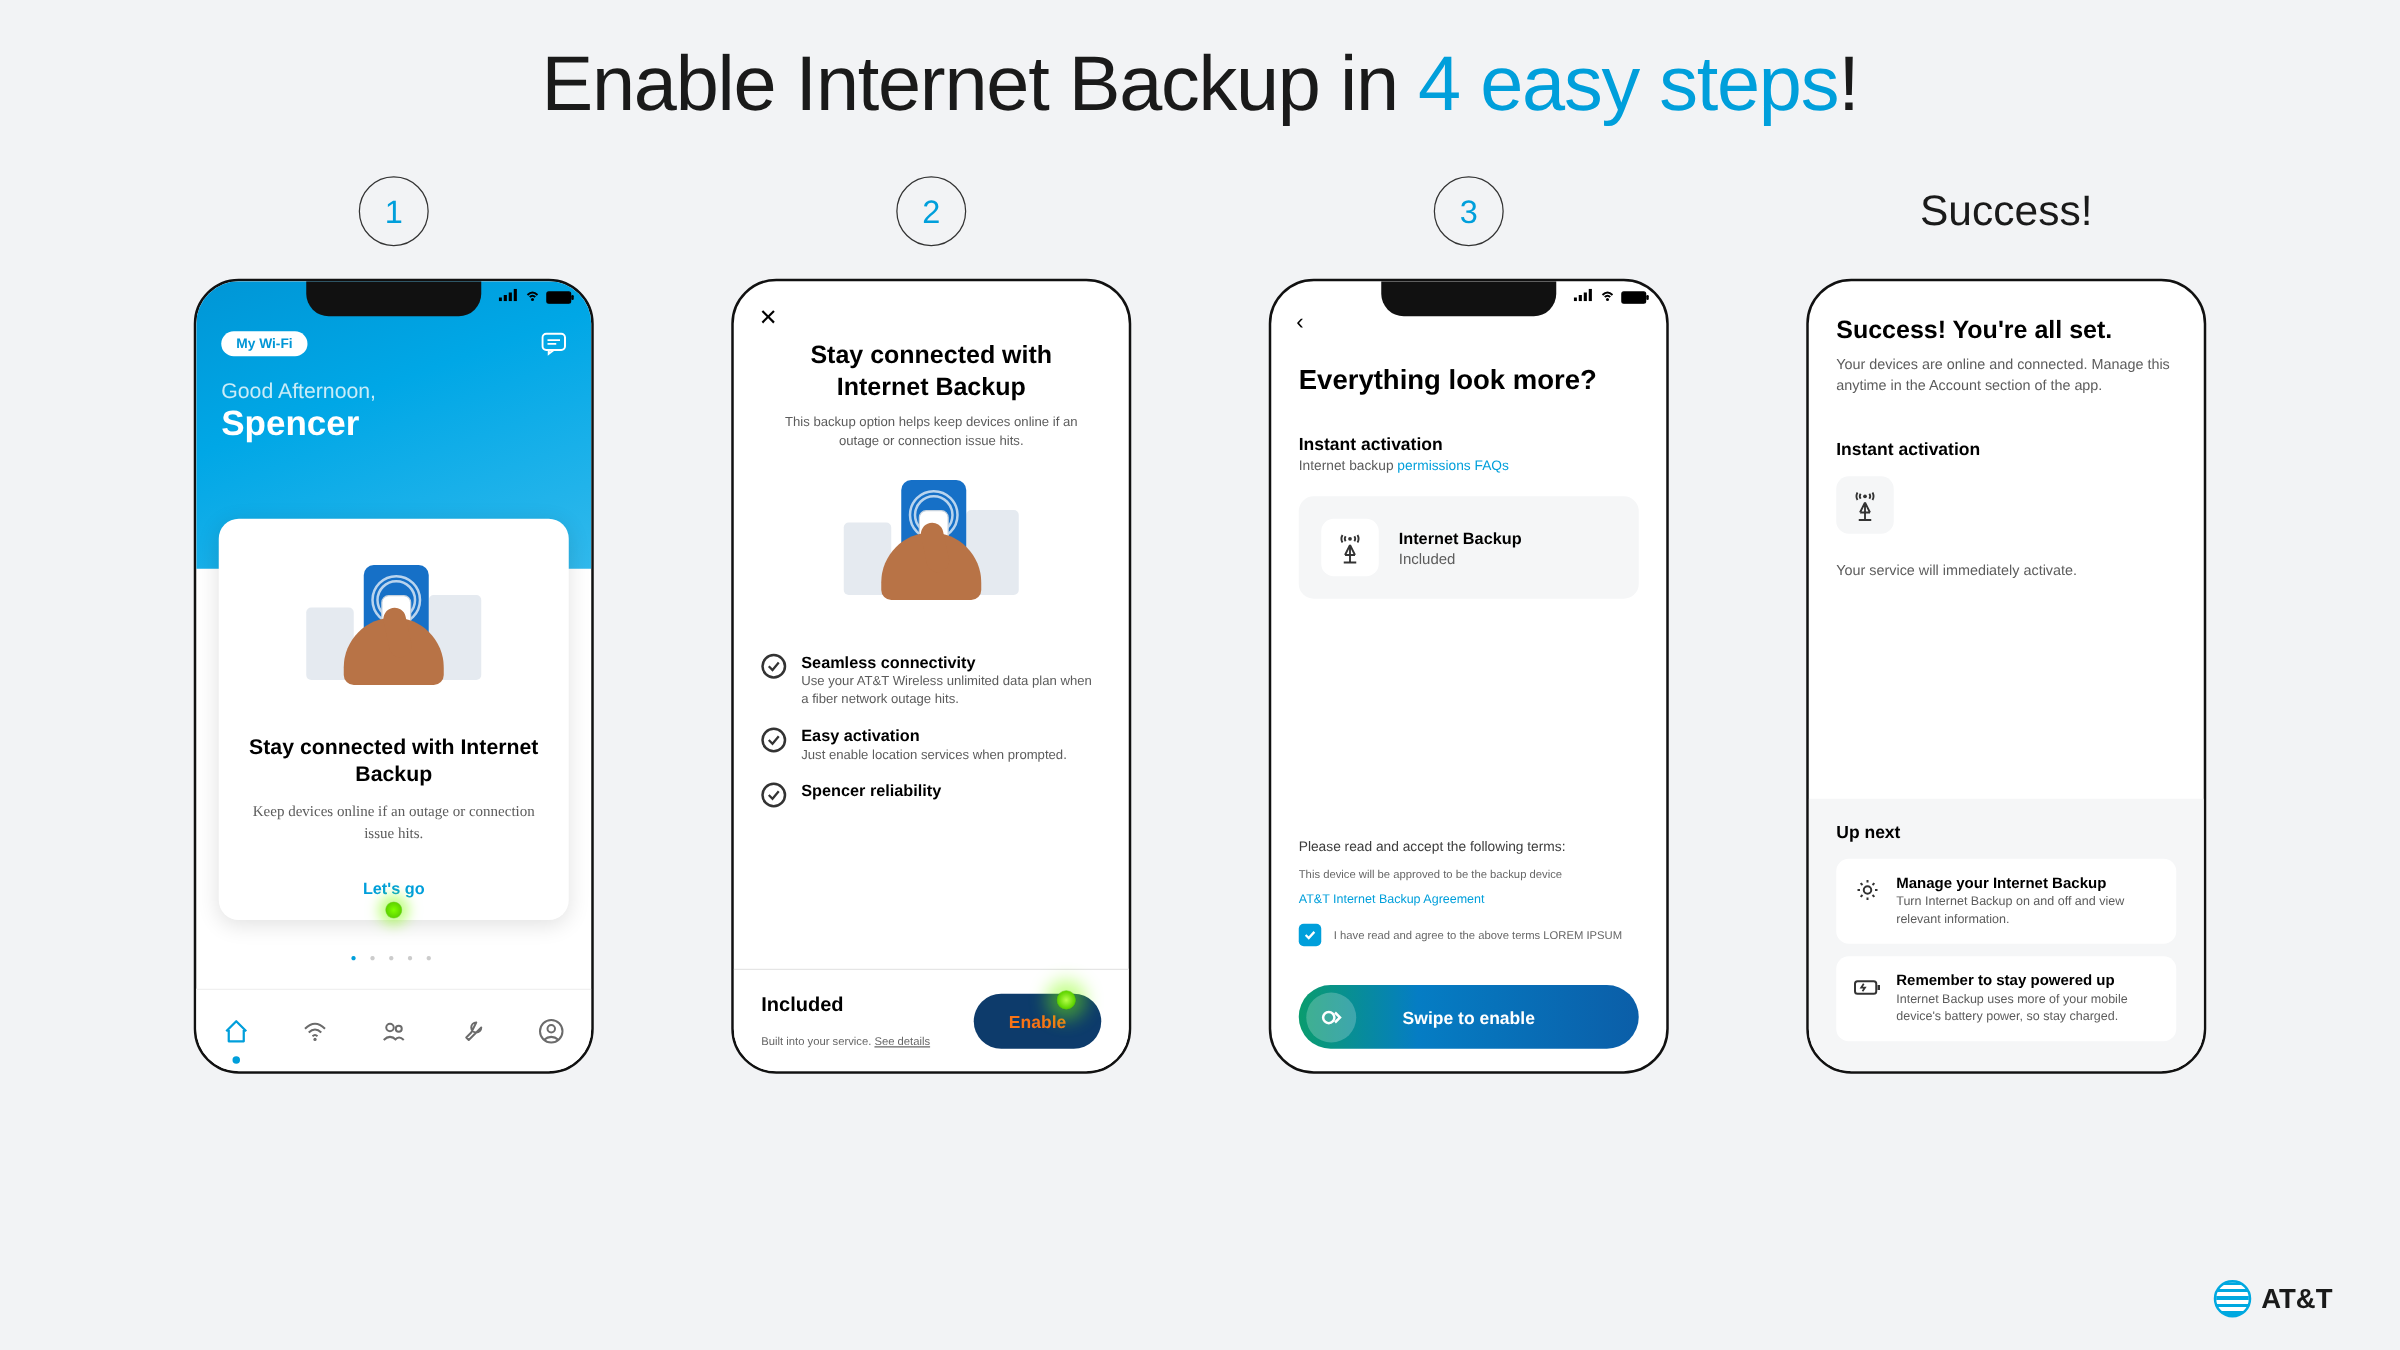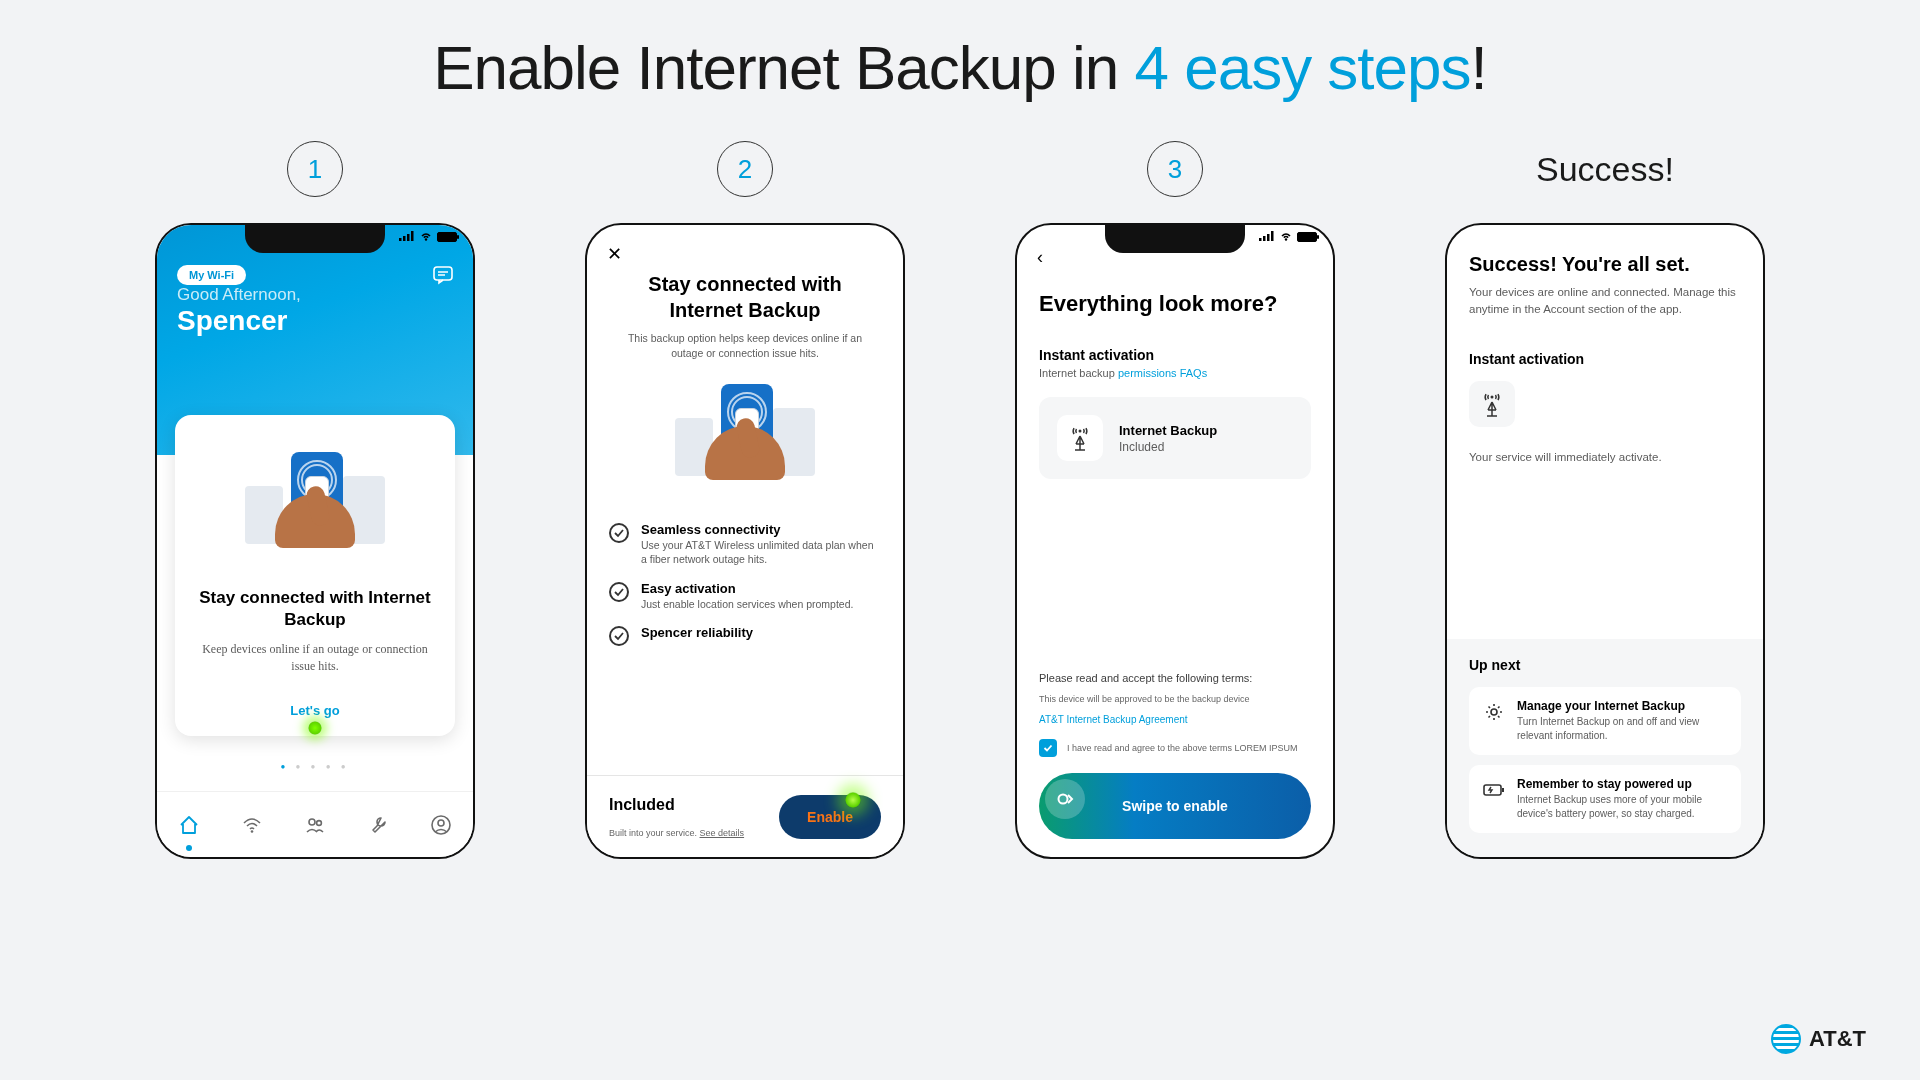--- a/index.html
+++ b/index.html
@@ -42,21 +42,21 @@
   width: 140px; height: 28px; background: #111;
   border-bottom-left-radius: 18px; border-bottom-right-radius: 18px; z-index: 10;
 }
 .statusbar { position: absolute; top: 6px; right: 16px; display:flex; gap:4px; align-items:center; font-size:11px; z-index:9;}
 .statusbar .batt { width:20px; height:10px; border:1.5px solid #000; border-radius:2px; position:relative; background:#000;}
 .statusbar .batt:after{content:"";position:absolute;right:-3px;top:2px;width:2px;height:4px;background:#000;border-radius:1px;}
 
 .s1-hero { background: linear-gradient(160deg,#0096d6 0%,#00a7e6 40%,#31b9ec 100%); height: 230px; padding: 40px 20px 0 20px; position:relative; }
 .s1-pill { background:#fff; color:#0096d6; font-size:11px; font-weight:600; padding:4px 12px; border-radius:12px; display:inline-block; }
 .s1-chat { position:absolute; top:40px; right:20px; width:20px; height:20px; }
-.s1-greet { color:#c9ecf8; font-size:17px; font-weight:500; }
+.s1-greet { color:#c9ecf8; font-size:17px; margin-top:18px; font-weight:500; }
 .s1-name { color:#fff; font-size:28px; font-weight:700; }
 .s1-card { background:#fff; margin:-40px 18px 0 18px; border-radius:16px; box-shadow:0 4px 18px rgba(0,0,0,.12); padding:16px 18px 18px; position:relative; z-index:2; }
 .s1-illus { height:150px; display:flex; align-items:center; justify-content:center; }
 .s1-card-title { text-align:center; font-size:17px; font-weight:700; margin-top:6px; line-height:1.3; }
 .s1-card-sub { text-align:center; font-size:12px; color:#5c5c5c; margin-top:10px; line-height:1.4;font-family:Liberation Serif, serif; }
 .s1-cta { text-align:center; margin-top:28px; font-size:13px; color:#009fdb; font-weight:600; position:relative; }
 .green-dot1 { width:14px; height:14px; background:radial-gradient(circle,#7fff00 0%, #5fd400 60%, transparent 80%); border-radius:50%; position:absolute; left:50%; transform:translateX(-50%); top:18px; box-shadow:0 0 10px 5px rgba(127,255,0,.5);}
 .s1-dots { text-align:center; margin-top:26px; font-size:8px; letter-spacing:4px; color:#ccc; }
 .s1-dots .active{ color:#009fdb; }
 .s1-tabbar { position:absolute; bottom:0; left:0; right:0; height:66px; background:#fff; display:flex; justify-content:space-around; align-items:center; border-top:1px solid #f0f0f0; }
@@ -89,21 +89,21 @@
 .s3-ico { width:46px; height:46px; background:#fff; border-radius:10px; display:flex; align-items:center; justify-content:center; }
 .s3-card-t { font-size:13px; font-weight:600; }
 .s3-card-s { font-size:12px; color:#5c5c5c; margin-top:2px; }
 .s3-terms { position:absolute; bottom:100px; left:22px; right:22px; }
 .s3-terms-h { font-size:11px; color:#3c3c3c; }
 .s3-terms-line { font-size:9px; color:#666; margin-top:10px; }
 .s3-agree { font-size:10px; color:#009fdb; margin-top:10px; }
 .s3-cbrow { display:flex; gap:10px; align-items:center; margin-top:14px; }
 .s3-cb { width:18px; height:18px; background:#009fdb; border-radius:4px; display:flex; align-items:center; justify-content:center; }
 .s3-cblab { font-size:9px; color:#666; }
-.s3-swipe { position:absolute; bottom:18px; left:22px; right:22px; height:66px; background:linear-gradient(90deg,#0a9c6e 0%,#057dc4 35%,#0b5ea8 100%); border-radius:999px; display:flex; align-items:center; justify-content:center; }
+.s3-swipe { position:absolute; bottom:18px; left:22px; right:22px; height:51px; background:linear-gradient(90deg,#0a9c6e 0%,#057dc4 35%,#0b5ea8 100%); border-radius:999px; display:flex; align-items:center; justify-content:center; }
 .s3-swipe-knob { position:absolute; left:6px; top:6px; width:40px; height:40px; border-radius:50%; background:rgba(255,255,255,.22); display:flex; align-items:center; justify-content:center; }
 .s3-swipe-t { color:#fff; font-size:14px; font-weight:600; }
 
 .s4 { padding:28px 22px 0 22px; height:100%; position:relative; }
 .s4-title { font-size:20px; font-weight:700; }
 .s4-sub { font-size:11.5px; color:#5c5c5c; margin-top:8px; line-height:1.5; }
 .s4-sec { font-size:14px; font-weight:700; margin-top:32px; }
 .s4-ico { width:46px; height:46px; background:#f5f6f7; border-radius:10px; display:flex; align-items:center; justify-content:center; margin-top:14px; }
 .s4-note { font-size:11.5px; color:#5c5c5c; margin-top:24px; }
 .s4-next { position:absolute; bottom:0; left:0; right:0; background:#f5f6f7; padding:18px 22px 14px; }

